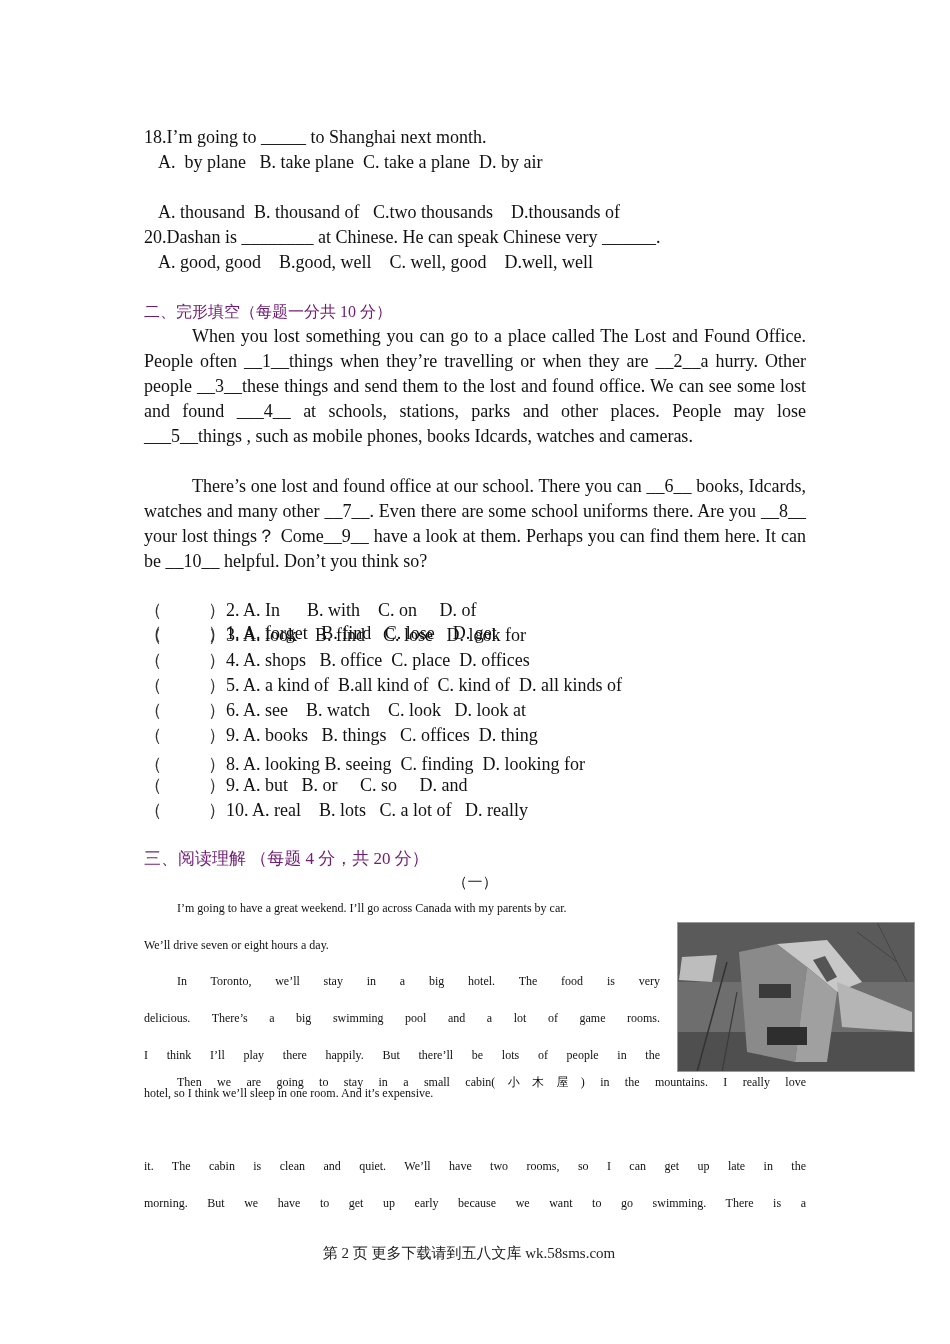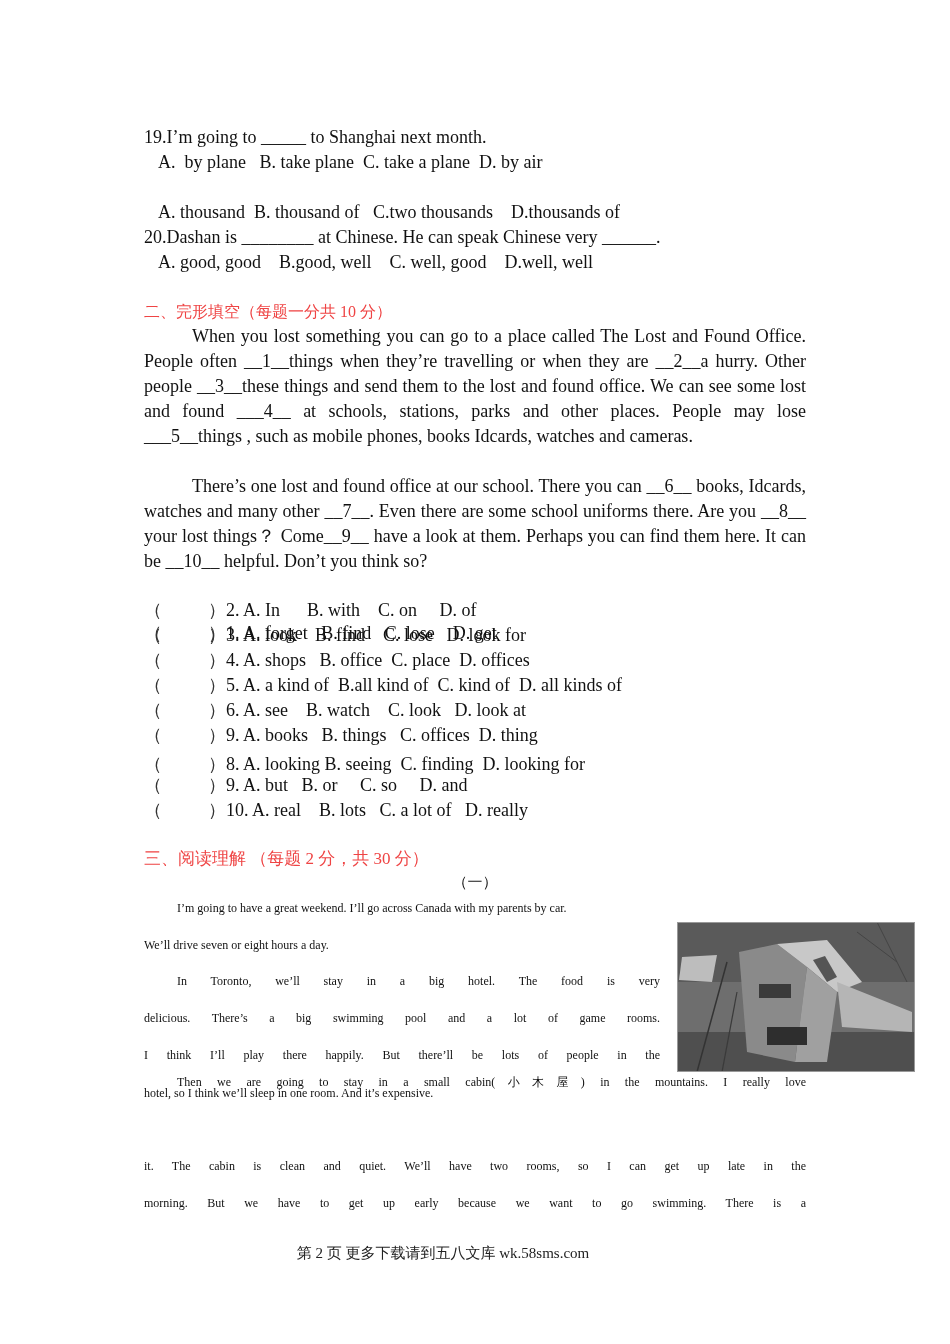--- a/index.html
+++ b/index.html
@@ -1,37 +1,37 @@
 <!DOCTYPE html>
 <html><head>
   <meta charset="utf-8">
   <style>
     html, body { margin: 0; padding: 0; background: #ffffff; }
     body { width: 950px; height: 1344px; position: relative; overflow: hidden;
       font-family: "Liberation Serif", "DejaVu Serif", serif; color: #111; }
     .page { position: absolute; left: 0; top: 0; width: 950px; height: 1344px; }
     .line { position: absolute; left: 144px; font-size: 18px; line-height: 24px; white-space: pre; }
     .opt { left: 158px; }
-    .heading { font-size: 16px; color: #ef4444; }
+    .heading { font-size: 16px; color: #701a75; }
     .para { position: absolute; left: 144px; width: 662px; font-size: 18px; line-height: 25px; text-align: justify; }
     .para .indent { display: inline-block; width: 48px; }
     .mc { position: absolute; left: 144px; font-size: 18px; line-height: 24px; white-space: pre; }
     .mc .paren-l { display: inline-block; width: 64px; color: #333; }
     .mc .paren-r { display: inline-block; width: 18px; color: #333; }
     .center { position: absolute; left: 0; width: 950px; text-align: center; }
     .reading { position: absolute; left: 144px; font-size: 12px; line-height: 37px; text-align: justify; }
     .photo { position: absolute; left: 677px; top: 922px; width: 238px; height: 150px; overflow: hidden; background: #777; }
-    .footer { position: absolute; left: 0; width: 886px; top: 1244px; text-align: center; font-size: 15px; color: #222; }
+    .footer { position: absolute; left: 0; width: 886px; top: 1244px; text-align: center; font-size: 15px; color: #222; padding-left: 26px; }
   </style>
 </head>
 <body>
 
 <div class="page">
 
-  <div class="line" style="top:125px">19.I’m going to _____ to Shanghai next month.</div>
+  <div class="line" style="top:125px">18.I’m going to _____ to Shanghai next month.</div>
   <div class="line opt" style="top:150px">A.  by plane   B. take plane  C. take a plane  D. by air</div>
   <div class="line opt" style="top:200px">A. thousand  B. thousand of   C.two thousands    D.thousands of</div>
   <div class="line" style="top:225px">20.Dashan is ________ at Chinese. He can speak Chinese very ______.</div>
   <div class="line opt" style="top:250px">A. good, good    B.good, well    C. well, good    D.well, well</div>
 
   <div class="line heading" style="top:300px">二、完形填空（每题一分共 10 分）</div>
   <div class="para" style="top:324px"><span class="indent"></span><span>When you lost something you can go to a place called The Lost and Found Office. People often __1__things when they’re travelling or when they are __2__a hurry. Other people __3__these things and send them to the lost and found office. We can see some lost and found ___4__ at schools, stations, parks and other places. People may lose ___5__things , such as mobile phones, books Idcards, watches and cameras.</span></div>
   <div class="para" style="top:474px"><span class="indent"></span><span>There’s one lost and found office at our school. There you can __6__ books, Idcards, watches and many other __7__. Even there are some school uniforms there. Are you __8__ your lost things？ Come__9__ have a look at them. Perhaps you can find them here. It can be __10__ helpful. Don’t you think so?</span></div>
 
   <div id="mc-list">
@@ -40,21 +40,21 @@
       <div class="mc" style="top: 623px;"><span class="paren-l">（</span><span class="paren-r">）</span><span>3. A. look    B. find    C. lose   D. look for</span></div>
       <div class="mc" style="top: 648px;"><span class="paren-l">（</span><span class="paren-r">）</span><span>4. A. shops   B. office  C. place  D. offices</span></div>
       <div class="mc" style="top: 673px;"><span class="paren-l">（</span><span class="paren-r">）</span><span>5. A. a kind of  B.all kind of  C. kind of  D. all kinds of</span></div>
       <div class="mc" style="top: 698px;"><span class="paren-l">（</span><span class="paren-r">）</span><span>6. A. see    B. watch    C. look   D. look at</span></div>
       <div class="mc" style="top: 723px;"><span class="paren-l">（</span><span class="paren-r">）</span><span>9. A. books   B. things   C. offices  D. thing</span></div>
       <div class="mc" style="top: 752px;"><span class="paren-l">（</span><span class="paren-r">）</span><span>8. A. looking B. seeing  C. finding  D. looking for</span></div>
       <div class="mc" style="top: 773px;"><span class="paren-l">（</span><span class="paren-r">）</span><span>9. A. but   B. or     C. so     D. and</span></div>
       <div class="mc" style="top: 798px;"><span class="paren-l">（</span><span class="paren-r">）</span><span>10. A. real    B. lots   C. a lot of   D. really</span></div>
     </div>
 
-  <div class="line heading" style="top:847px; font-size:17px">三、阅读理解 （每题 2 分，共 30 分）</div>
+  <div class="line heading" style="top:847px; font-size:17px">三、阅读理解 （每题 4 分，共 20 分）</div>
   <div class="center" style="top:873px; font-size:15px">（一）</div>
 
   <div class="reading" style="top:890px; left:177px; width:630px">I’m going to have a great weekend. I’ll go across Canada with my parents by car.</div>
   <div class="reading" style="top:927px">We’ll drive seven or eight hours a day.</div>
   <div class="reading" style="top:1000px; width:516px; text-align-last: justify">delicious. There’s a big swimming pool and a lot of game rooms.</div>
   <div class="reading" style="top:963px; left:177px; width:483px; text-align-last: justify">In Toronto, we’ll stay in a big hotel. The food is very</div>
   <div class="reading" style="top:1037px; width:516px; text-align-last: justify">I think I’ll play there happily. But there’ll be lots of people in the</div>
   <div class="reading" style="top:1075px">hotel, so I think we’ll sleep in one room. And it’s expensive.</div>
   <div class="reading" style="top:1064px; left:177px; width:629px; text-align-last: justify">Then we are going to stay in a small cabin(小木屋) in the mountains. I really love</div>
   <div class="reading" style="top:1148px; width:662px; text-align-last: justify">it. The cabin is clean and quiet. We’ll have two rooms, so I can get up late in the</div>

